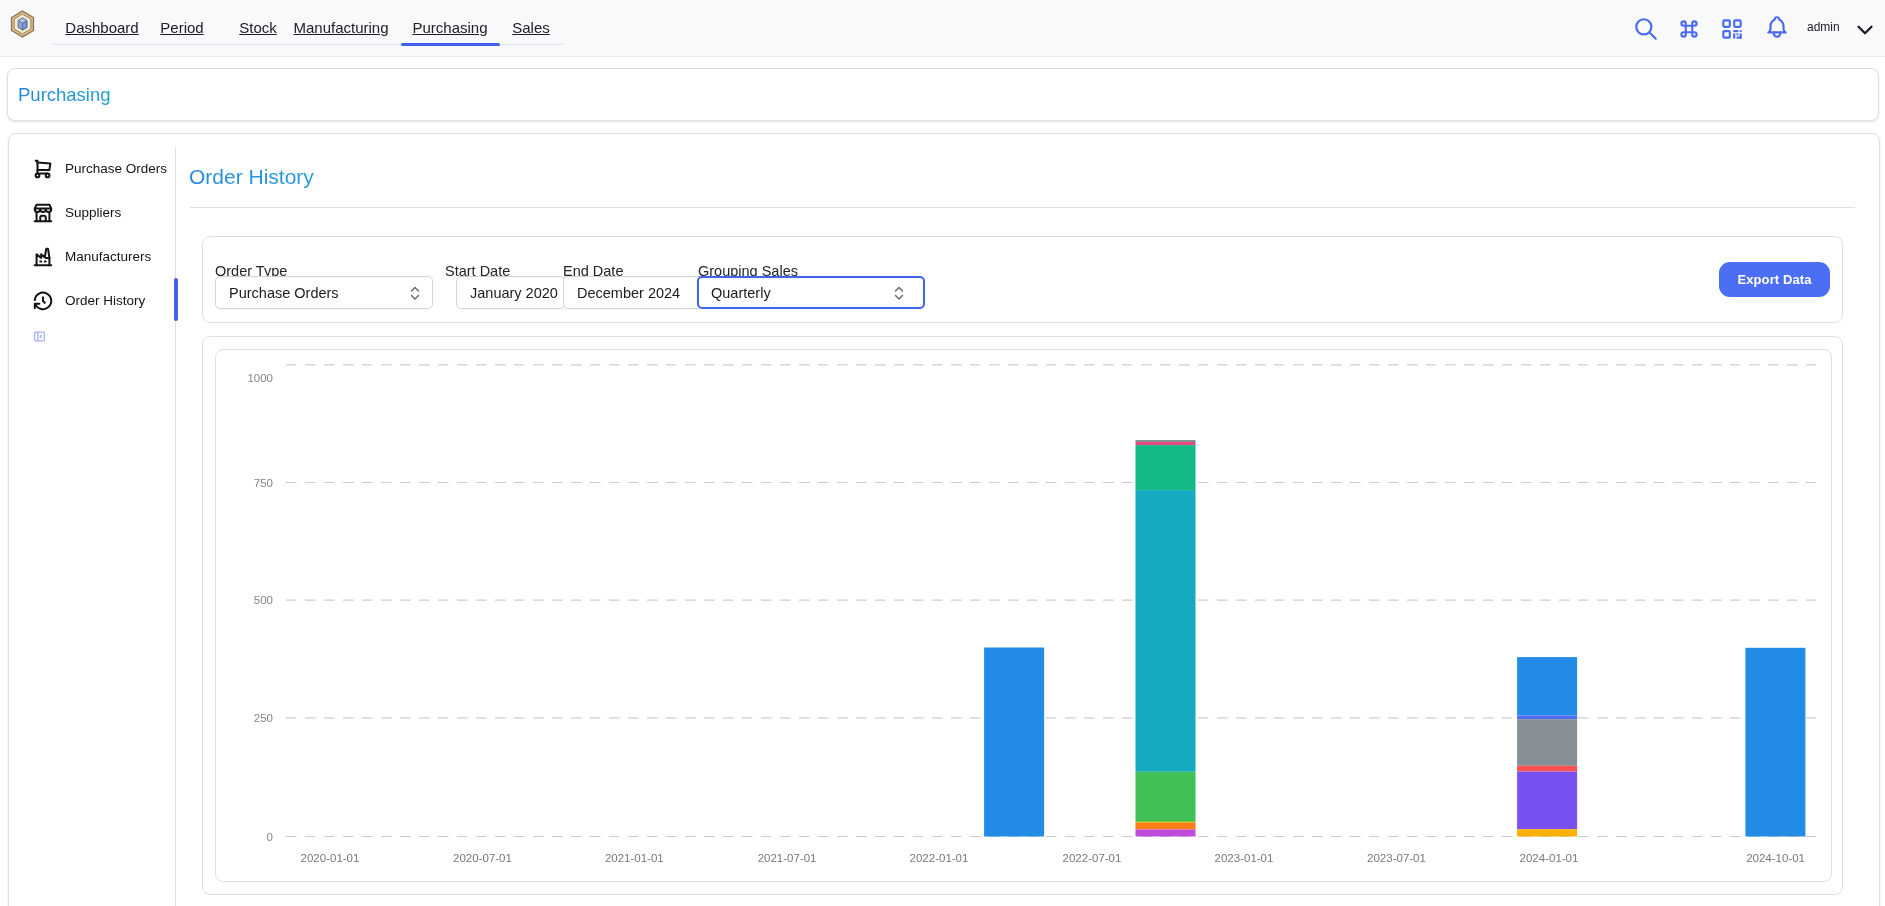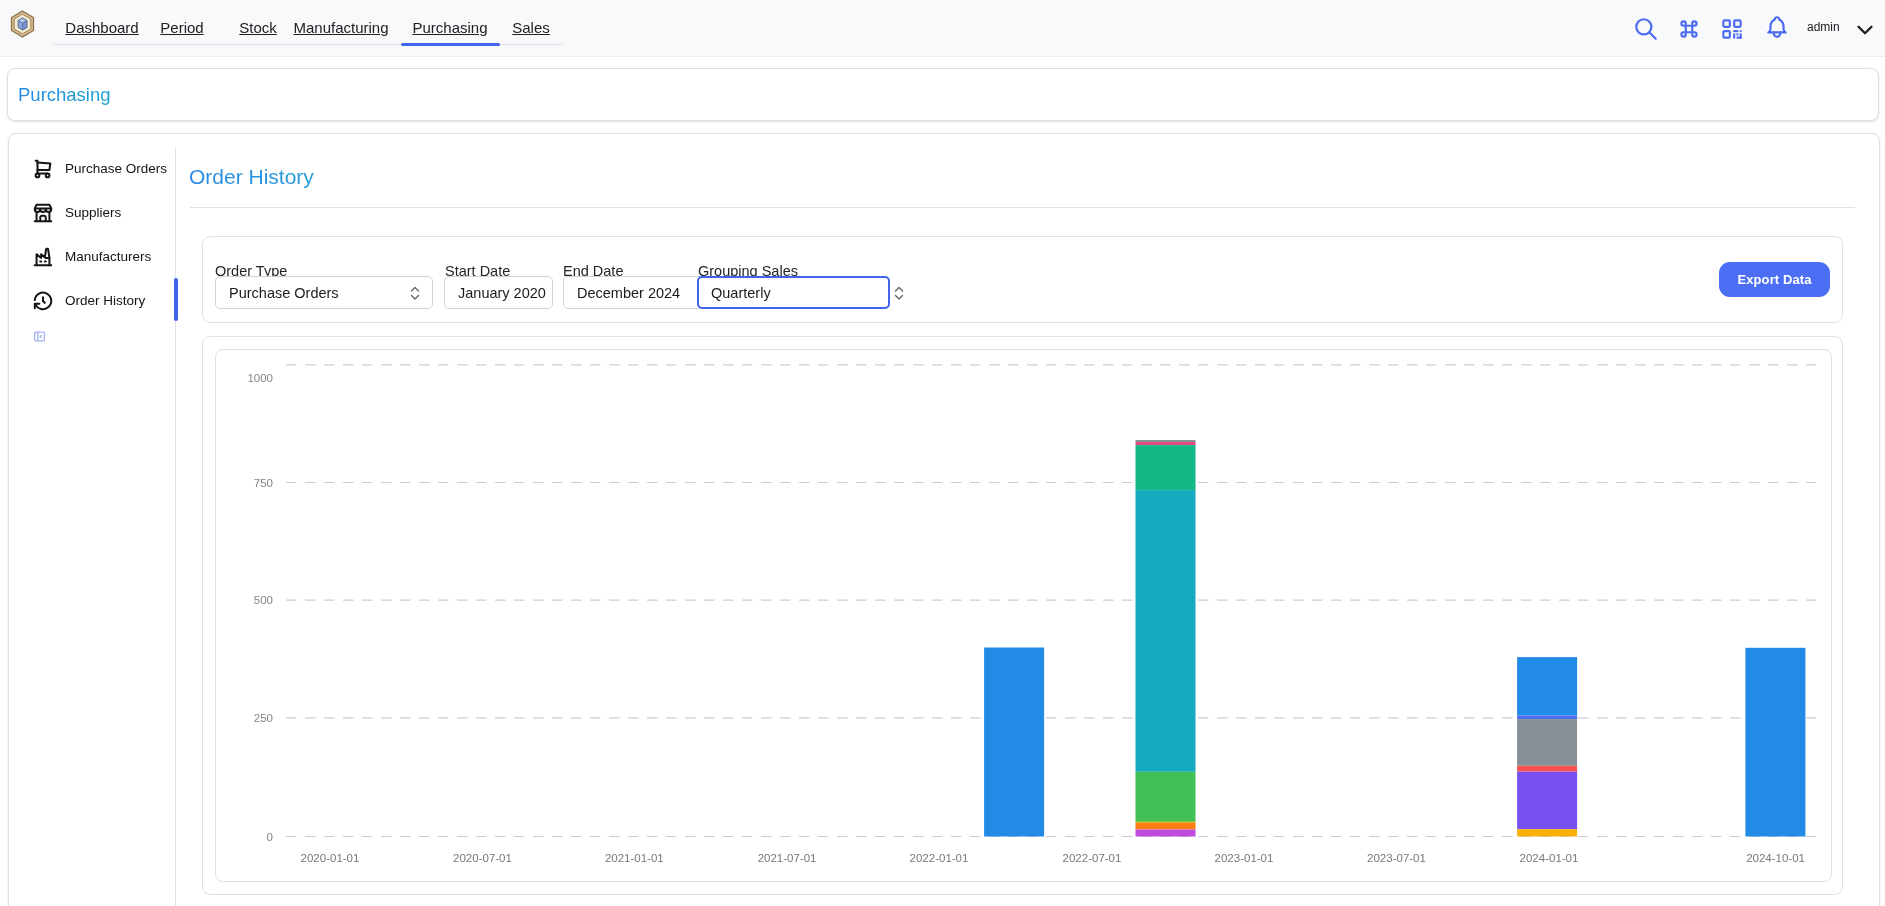--- a/index.html
+++ b/index.html
@@ -146,25 +146,25 @@
   <div class="hr"></div>
 
   <div class="card fcard"></div>
   <div class="flabel" style="left:215px">Order Type</div>
   <div class="finput" style="left:215px;width:218px">Purchase Orders</div>
   <svg class="chev" style="left:410px" viewBox="0 0 10 17" fill="none" stroke="#60666d" stroke-width="1.4" stroke-linecap="round" stroke-linejoin="round">
     <path d="M1.5 6l3.5-3.5l3.5 3.5"></path>
       <path d="M1.5 10.5l3.5 3.5l3.5-3.5"></path>
   </svg>
   <div class="flabel" style="left:445px">Start Date</div>
-  <div class="finput" style="left:444px;width:109px">January 2020</div>
+  <div class="finput" style="left:456px;width:109px">January 2020</div>
   <div class="flabel" style="left:563px">End Date</div>
   <div class="finput" style="left:563px;width:140px">December 2024</div>
   <div class="flabel" style="left:698px">Grouping Sales</div>
-  <div class="finput" style="left:697px;width:193px;border:2px solid #4263eb;padding-left:12px">Quarterly</div>
+  <div class="finput" style="left:697px;width:228px;border:2px solid #4263eb;padding-left:12px">Quarterly</div>
   <svg class="chev" style="left:894px" viewBox="0 0 10 17" fill="none" stroke="#60666d" stroke-width="1.4" stroke-linecap="round" stroke-linejoin="round">
     <path d="M1.5 6l3.5-3.5l3.5 3.5"></path>
       <path d="M1.5 10.5l3.5 3.5l3.5-3.5"></path>
   </svg>
   <div class="btn">Export Data</div>
 
   <div class="card ccard">
     <div class="paper">
       <svg width="1615" height="531" viewBox="0 0 1615 531">
         <g stroke="#caced4" stroke-width="1.2" stroke-dasharray="10.5 8.5">

